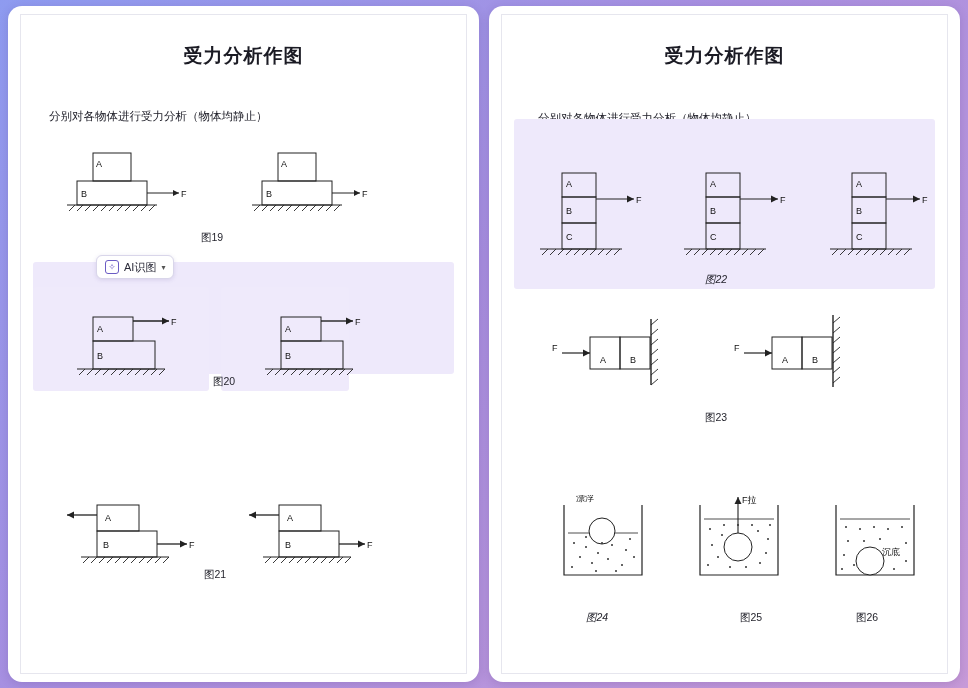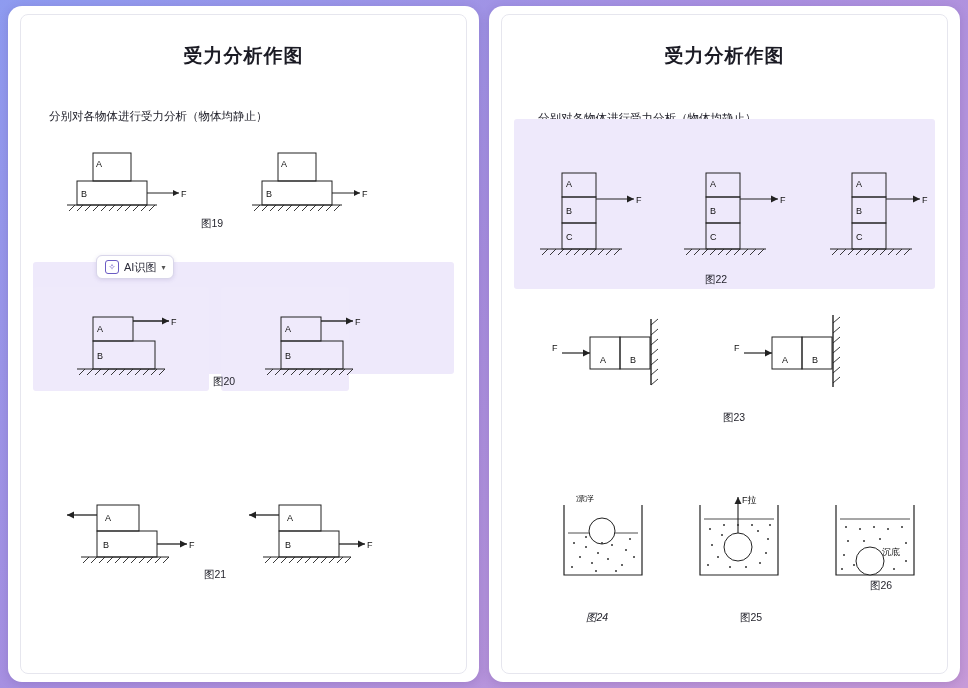--- a/index.html
+++ b/index.html
@@ -21,21 +21,21 @@
     position: relative;
     flex: 1 1 0;
     height: 676px;
     overflow: hidden;
     box-shadow: 0 2px 10px rgba(60,40,110,0.18);
   }
   .page-inner {
     position: absolute;
     left: 12px; right: 12px; top: 8px; bottom: 8px;
     border: 1px solid #e6e6ee;
-    border-radius: 8px;
+    border-radius: 0;
     background: #fff;
   }
   .title {
     text-align: center;
     font-size: 19px;
     font-weight: bold;
     color: #1b1b24;
     margin-top: 28px;
     letter-spacing: 1px;
   }
@@ -152,21 +152,21 @@
           <line x1="40" y1="66" x2="46" y2="60"></line>
             <line x1="48" y1="66" x2="54" y2="60"></line>
           <line x1="56" y1="66" x2="62" y2="60"></line>
             <line x1="64" y1="66" x2="70" y2="60"></line>
           <line x1="72" y1="66" x2="78" y2="60"></line>
             <line x1="80" y1="66" x2="86" y2="60"></line>
           <line x1="88" y1="66" x2="94" y2="60"></line>
         </g>
       </svg>
 
-      <div class="cap" style="left:180px; top:202px;">图19</div>
+      <div class="cap" style="left:180px; top:216px;">图19</div>
 
       <div class="ai-btn">
         <span class="gl">✧</span>
         <span>AI识图</span>
         <span class="cv">▾</span>
       </div>
 
       <svg style="left:40px; top:272px;" width="130" height="100">
         <rect x="32" y="30" width="40" height="24" fill="none" stroke="#222" stroke-width="1"></rect>
         <rect x="32" y="54" width="62" height="28" fill="none" stroke="#222" stroke-width="1"></rect>
@@ -352,21 +352,21 @@
             <line x1="36" y1="90" x2="42" y2="84"></line>
           <line x1="44" y1="90" x2="50" y2="84"></line>
             <line x1="52" y1="90" x2="58" y2="84"></line>
           <line x1="60" y1="90" x2="66" y2="84"></line>
             <line x1="68" y1="90" x2="74" y2="84"></line>
           <line x1="76" y1="90" x2="82" y2="84"></line>
             <line x1="84" y1="90" x2="90" y2="84"></line>
         </g>
       </svg>
 
-      <div class="cap" style="left:203px; top:258px;">图22</div>
+      <div class="cap" style="left:203px; top:258px;font-style:italic;">图22</div>
 
       <svg style="left:50px; top:300px;" width="160" height="90">
         <rect x="38" y="22" width="30" height="32" fill="none" stroke="#222" stroke-width="1"></rect>
         <rect x="68" y="22" width="30" height="32" fill="none" stroke="#222" stroke-width="1"></rect>
         <text x="48" y="48" font-size="9" fill="#111">A</text>
         <text x="78" y="48" font-size="9" fill="#111">B</text>
         <line x1="10" y1="38" x2="38" y2="38" stroke="#222" stroke-width="1.2"></line>
         <polygon points="38,38 31,34.5 31,41.5" fill="#222"></polygon>
         <text x="0" y="36" font-size="9" fill="#111">F</text>
         <line x1="99" y1="4" x2="99" y2="70" stroke="#222" stroke-width="1.4"></line>
@@ -394,21 +394,21 @@
           <line x1="99" y1="8" x2="106" y2="2"></line>
             <line x1="99" y1="18" x2="106" y2="12"></line>
           <line x1="99" y1="28" x2="106" y2="22"></line>
             <line x1="99" y1="38" x2="106" y2="32"></line>
           <line x1="99" y1="48" x2="106" y2="42"></line>
             <line x1="99" y1="58" x2="106" y2="52"></line>
           <line x1="99" y1="68" x2="106" y2="62"></line>
         </g>
       </svg>
 
-      <div class="cap" style="left:221px; top:396px;">图23</div>
+      <div class="cap" style="left:203px; top:396px;">图23</div>
 
       <svg style="left:40px; top:480px;" width="130" height="110">
         <path d="M22 10 L22 80 L100 80 L100 10" fill="none" stroke="#222" stroke-width="1.2"></path>
         <line x1="26" y1="38" x2="96" y2="38" stroke="#222" stroke-width="0.8"></line>
         <circle cx="60" cy="36" r="13" fill="#fff" stroke="#222" stroke-width="1"></circle>
         <g fill="#333">
           <circle cx="32" cy="48" r="1"></circle>
             <circle cx="44" cy="52" r="1"></circle>
             <circle cx="56" cy="58" r="1"></circle>
           <circle cx="70" cy="50" r="1"></circle>
@@ -471,16 +471,16 @@
             <circle cx="66" cy="44" r="1"></circle>
             <circle cx="92" cy="48" r="1"></circle>
           <circle cx="30" cy="60" r="1"></circle>
             <circle cx="40" cy="70" r="1"></circle>
             <circle cx="92" cy="66" r="1"></circle>
           <circle cx="80" cy="74" r="1"></circle>
             <circle cx="28" cy="74" r="1"></circle>
         </g>
         <text x="68" y="60" font-size="9" fill="#111">沉底</text>
       </svg>
-      <div class="cap" style="left:354px; top:564px;margin-left:14px;">图26</div>
+      <div class="cap" style="left:354px; top:596px;">图26</div>
     </div>
   </div>
 </div>
 
 </body></html>

